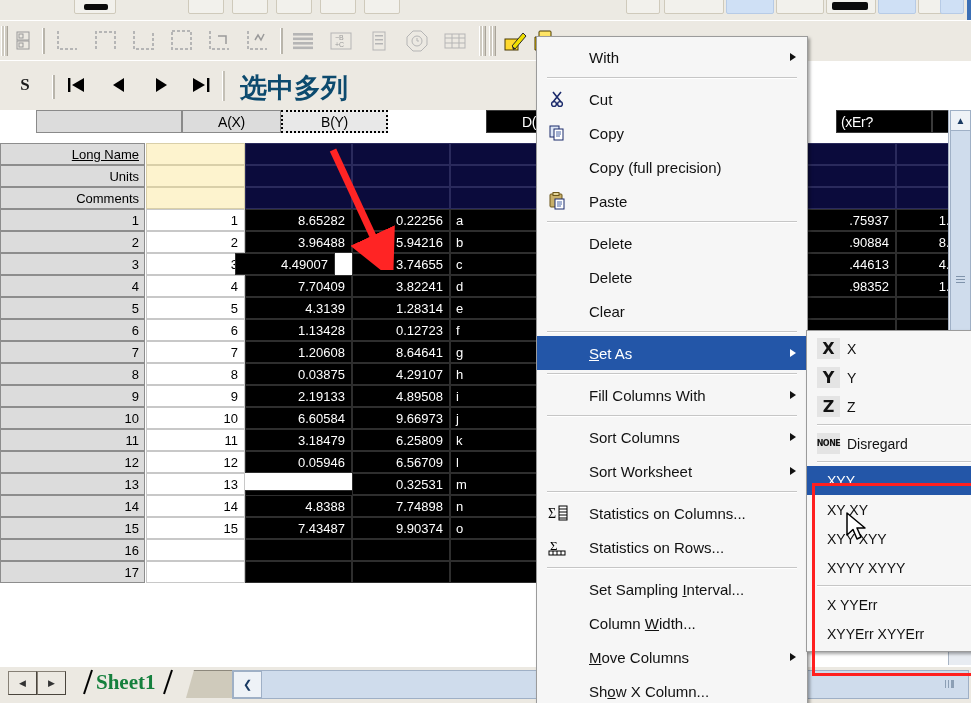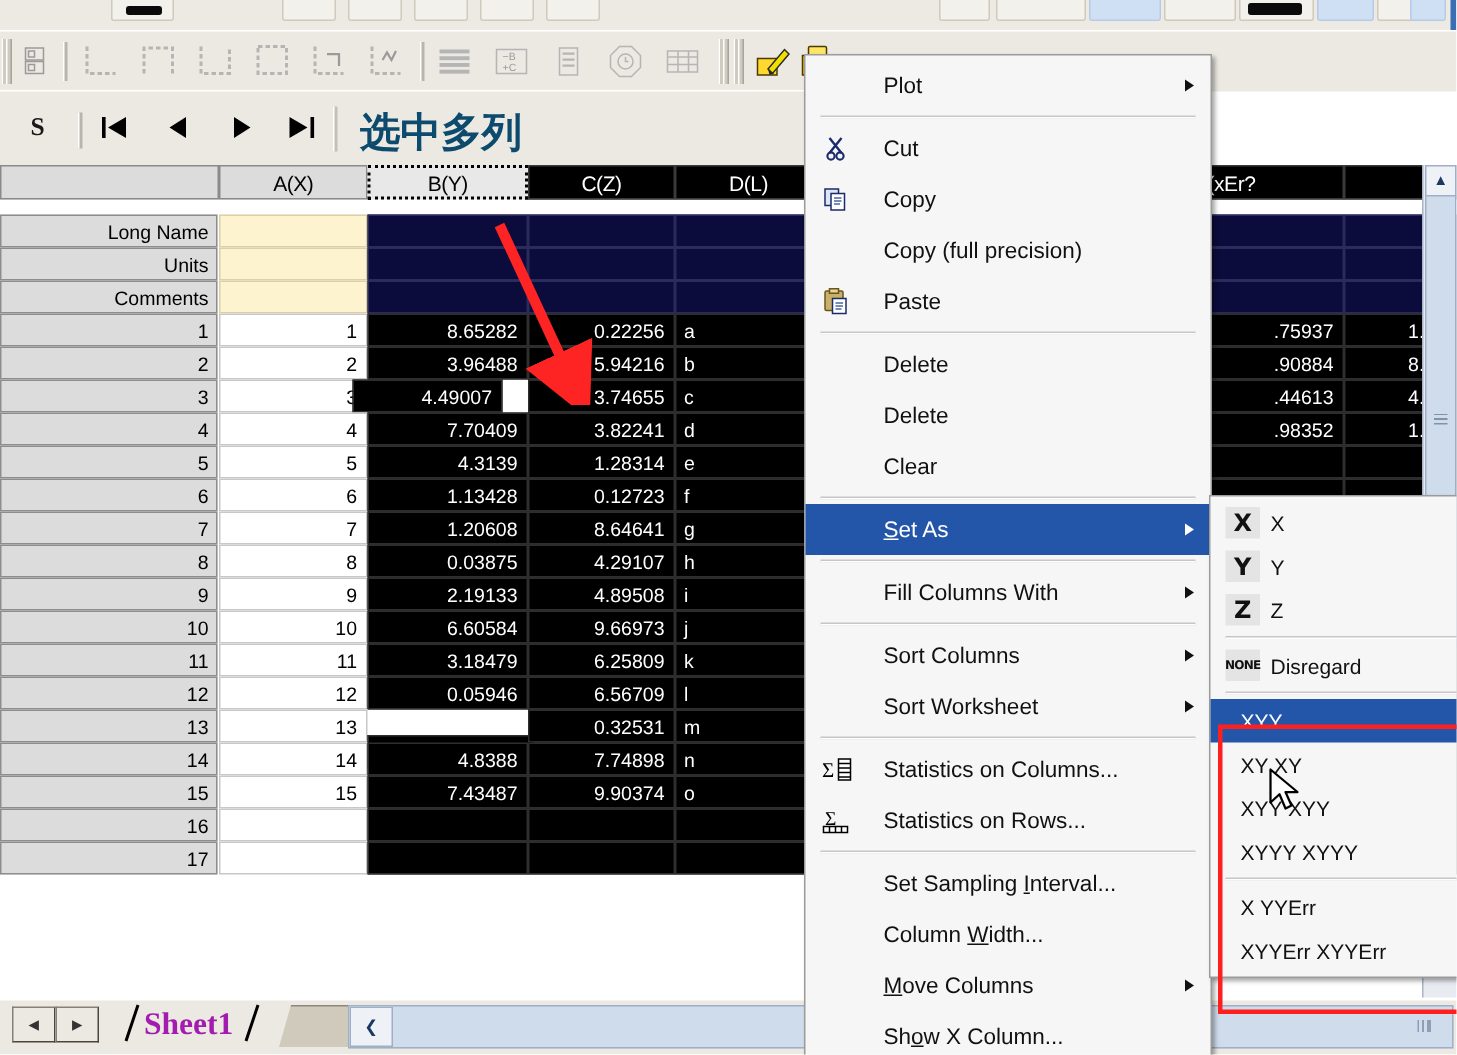--- a/index.html
+++ b/index.html
@@ -32,21 +32,21 @@
     font-family:"Liberation Serif","DejaVu Serif",serif;font-size:17px;font-weight:bold;color:#1a1a1a;}
   .navbtn{position:absolute;top:8px;width:38px;height:32px;display:flex;align-items:center;justify-content:center;color:#000;}
 
   .ann{position:absolute;color:#0c4a6e;font-family:"DejaVu Sans",sans-serif;font-weight:bold;}
   .ann-cols{left:240px;top:70px;font-size:27px;}
   .ann-rc{left:650px;top:262px;font-size:25px;}
 
   
   .ws{position:absolute;left:0;top:110px;width:971px;height:560px;background:#fff;overflow:hidden;}
   .hcell{position:absolute;top:0;height:23px;box-sizing:border-box;border:1px solid #6f6f6f;border-top:1px solid #fff;
-    display:flex;align-items:center;justify-content:center;font-size:14px;letter-spacing:-0.3px;}
+    display:flex;align-items:center;justify-content:center;font-size:14px;letter-spacing:-0.3px;margin-left:36px;}
   .hcell.norm{background:#dcdcdc;color:#000;border:1px solid #8a8a8a;}
   .hcell.selhdr{background:#000;color:#fff;border:1px solid #3a3a3a;}
   .hcell.focus{background:#e8e8e8;color:#000;border:2px dotted #000;}
 
   .rowlabel{position:absolute;left:0;width:145px;height:22px;box-sizing:border-box;background:#dcdcdc;border:1px solid #8d8d8d;
     display:flex;align-items:center;justify-content:flex-end;padding-right:5px;font-size:13px;color:#000;}
   .cell{position:absolute;height:22px;box-sizing:border-box;border:1px solid #3a3a3a;display:flex;align-items:center;font-size:13px;}
   .cell.white{background:#fff;color:#000;border:1px solid #c8c8c8;justify-content:flex-end;padding-right:6px;}
   .cell.cream{background:#fdf3ce;border:1px solid #d9cfa9;}
   .cell.navy{background:#0b0b3c;border:1px solid #2a2a5c;}
@@ -61,21 +61,21 @@
   .vsb .thumb{position:absolute;left:1px;top:20px;width:19px;height:300px;background:#cfdcec;border:1px solid #9fb0c6;}
   .vsb .thumb b{position:absolute;left:5px;top:145px;width:9px;height:7px;
      background:linear-gradient(#7f93ab 0,#7f93ab 1px,transparent 1px,transparent 3px,#7f93ab 3px,#7f93ab 4px,transparent 4px,transparent 6px,#7f93ab 6px,#7f93ab 7px);}
 
   
   .tabbar{position:absolute;left:0;top:667px;width:971px;height:36px;background:#ece9e2;}
   .tabnav{position:absolute;left:8px;top:4px;width:58px;height:24px;display:flex;}
   .tabnav span{width:29px;height:24px;box-sizing:border-box;background:#ece9e2;border:1px solid #868076;
      border-right-color:#4a453d;border-bottom-color:#4a453d;display:flex;align-items:center;justify-content:center;font-size:9px;color:#333;}
   .sheettab{position:absolute;left:66px;top:0px;height:30px;display:flex;align-items:center;
-     font-family:"Liberation Serif","DejaVu Serif",serif;font-size:21px;font-weight:bold;color:#a21caf;padding-left:16px;}
+     font-family:"Liberation Serif","DejaVu Serif",serif;font-size:21px;font-weight:bold;color:#15803d;padding-left:16px;}
   .tabfill{position:absolute;left:190px;top:3px;width:62px;height:27px;background:#cfcabb;
      border-top:1px solid #8d887c;border-right:1px solid #8d887c;transform:skewX(-16deg);}
   .hsb{position:absolute;left:232px;top:3px;width:735px;height:27px;background:#cfdcec;border:1px solid #9fb0c6;}
   .hsb .lf{position:absolute;left:0;top:0;width:27px;height:25px;background:#eef2f7;border:1px solid #9fb0c6;
      display:flex;align-items:center;justify-content:center;font-size:11px;color:#1a3a63;font-weight:bold;}
   .hsb .grip{position:absolute;right:14px;top:9px;width:9px;height:8px;
      background:linear-gradient(90deg,#8c9fb5 0,#8c9fb5 1px,transparent 1px,transparent 3px,#8c9fb5 3px,#8c9fb5 4px,transparent 4px,transparent 6px,#8c9fb5 6px,#8c9fb5 7px);}
 
   
   .menu{position:absolute;left:536px;top:36px;width:270px;background:#f6f6f6;border:1px solid #9b9b9b;
@@ -268,26 +268,25 @@
 </div>
 
 <div class="ann ann-cols">选中多列</div>
 <div class="ann ann-rc">右键</div>
 
 <div class="ws">
 
   <div class="hcell norm" style="left:0px;width:146px;"></div>
   <div class="hcell norm" style="left:146px;width:99px;">A(X)</div>
   <div class="hcell focus" style="left:245px;width:107px;">B(Y)</div>
-  <div class="hcell selhdr" style="left:352px;width:98px;">C(Z)</div>
   <div class="hcell selhdr" style="left:450px;width:98px;">D(L)</div>
   <div class="hcell selhdr" style="left:800px;width:96px;justify-content:flex-start;padding-left:4px;">(xEr?</div>
   <div class="hcell selhdr" style="left:896px;width:75px;justify-content:flex-end;padding-right:4px;">H((</div>
 
-  <div class="rowlabel" style="top:33px;">Long Name</div>
+  <div class="rowlabel" style="top:33px;text-decoration:underline;">Long Name</div>
   <div class="rowlabel" style="top:77px;">Comments</div>
   <div class="rowlabel" style="top:55px;">Units</div>
 
   <div class="cell cream" style="left:146px;top:33px;width:99px;"></div>
   <div class="cell cream" style="left:146px;top:55px;width:99px;"></div>
   <div class="cell cream" style="left:146px;top:77px;width:99px;"></div>
 
   <div class="cell navy" style="left:245px;top:33px;width:107px;"></div>
   <div class="cell navy" style="left:245px;top:55px;width:107px;"></div>
   <div class="cell navy" style="left:245px;top:77px;width:107px;"></div>
@@ -451,21 +450,21 @@
       </svg>
   </div>
   <div class="hsb">
     <div class="lf">❮</div>
     <div class="grip"></div>
   </div>
 </div>
 
 <div class="menu" id="ctxmenu">
     <div class="mi">
-      <span class="lbl">Plot</span>
+      <span class="lbl">With</span>
       <span class="arrow"></span>
     </div>
     <div class="msep"></div>
     <div class="mi">
       <span class="ico">
         <svg width="18" height="18" viewBox="0 0 18 18">
           <circle cx="5" cy="14" r="2.4" fill="none" stroke="#1b2a6b" stroke-width="1.4"></circle>
           <circle cx="11" cy="14" r="2.4" fill="none" stroke="#1b2a6b" stroke-width="1.4"></circle>
           <path d="M4 2 L12 12 M12 2 L4 12" stroke="#1b2a6b" stroke-width="1.6" fill="none"></path>
         </svg>

